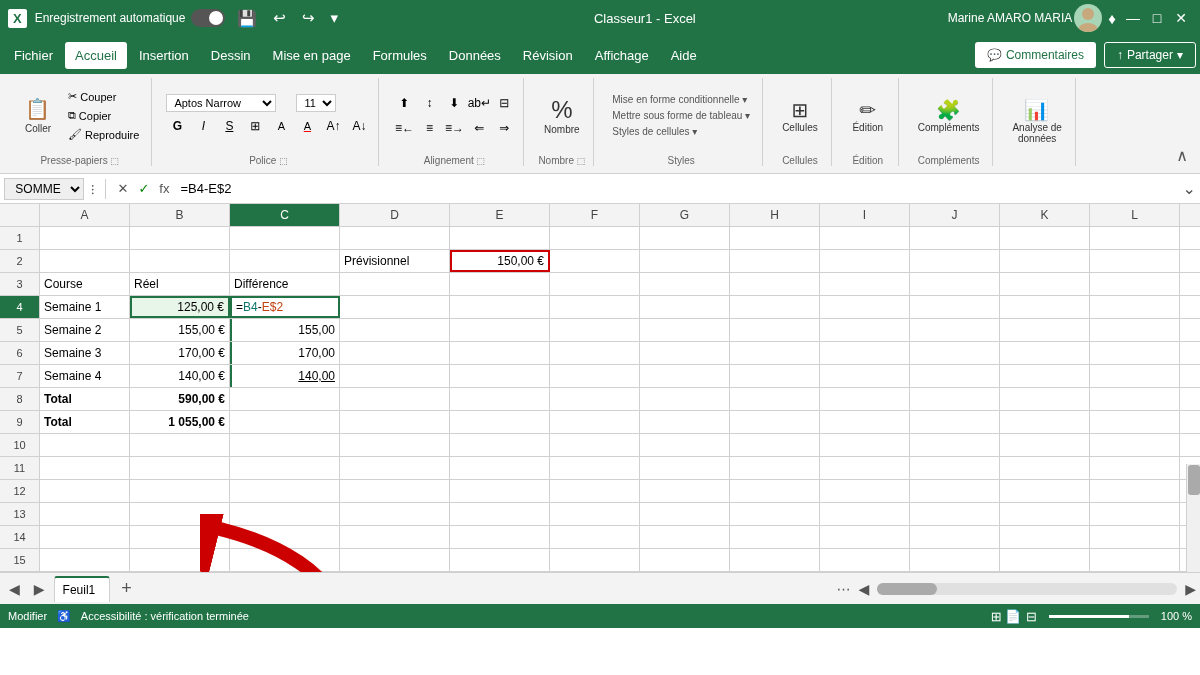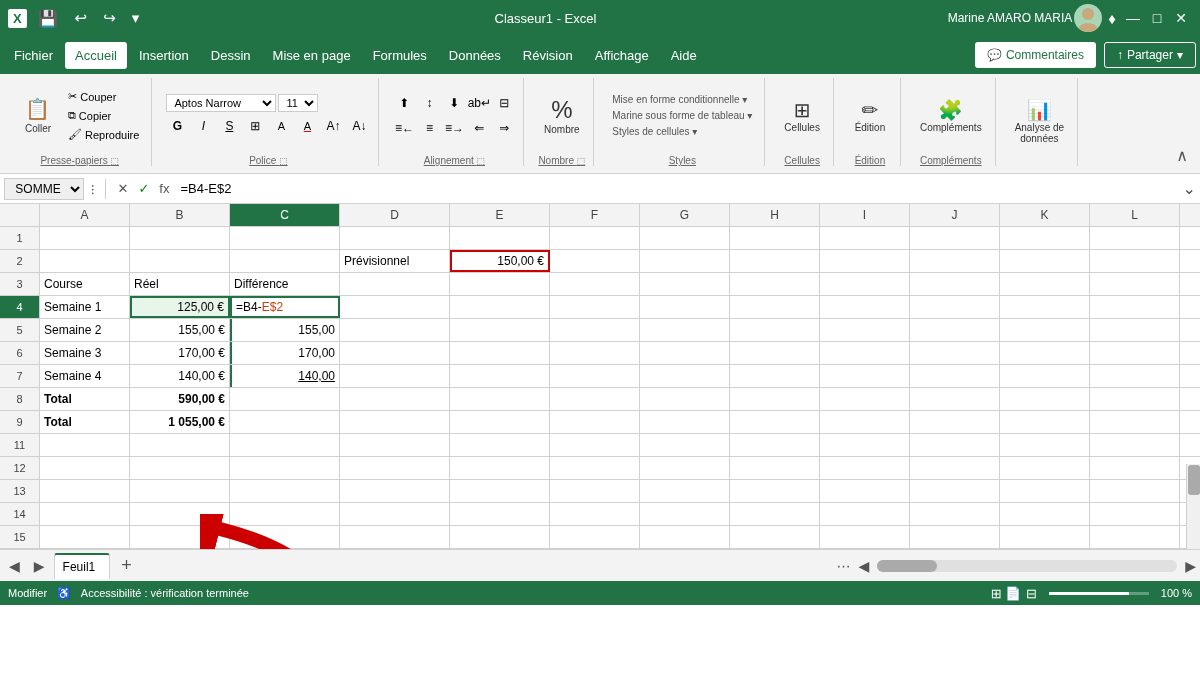--- a/index.html
+++ b/index.html
@@ -35,30 +35,30 @@
 
     
     .ribbon {
       background: #f3f3f3; border-bottom: 1px solid #d0d0d0;
       padding: 4px 8px; display: flex; align-items: flex-start; gap: 6px;
       height: 100px;
     }
     .ribbon-group { display: flex; flex-direction: column; align-items: center; padding: 0 8px; border-right: 1px solid #d0d0d0; min-width: fit-content; height: 88px; }
     .ribbon-group:last-child { border-right: none; }
     .ribbon-group-content { display: flex; flex: 1; align-items: center; gap: 4px; }
-    .ribbon-group-label { font-size: 10px; color: #666; margin-top: auto; padding-top: 2px; text-decoration: underline; }
+    .ribbon-group-label { font-size: 10px; color: #666; margin-top: auto; padding-top: 2px; }
     .ribbon-btn { display: flex; flex-direction: column; align-items: center; justify-content: center; padding: 3px 5px; cursor: pointer; border-radius: 3px; font-size: 10px; color: #333; min-width: 44px; height: 56px; }
     .ribbon-btn.large { height: 56px; }
     .ribbon-icon { font-size: 20px; margin-bottom: 2px; }
     .ribbon-btn-row { display: flex; flex-direction: column; gap: 2px; }
     .ribbon-small-btn { display: flex; align-items: center; gap: 3px; padding: 2px 4px; cursor: pointer; border-radius: 2px; font-size: 11px; }
 
     
     .font-controls { display: flex; flex-direction: column; gap: 3px; }
-    .font-row1 { display: flex; gap: 2px; align-items: center; }
+    .font-row1 { display: flex; gap: 20px; align-items: center; }
     .font-select { font-size: 11px; padding: 1px 3px; border: 1px solid #ccc; background: #fff; width: 110px; }
     .font-size-select { font-size: 11px; padding: 1px 3px; border: 1px solid #ccc; background: #fff; width: 40px; }
     .font-row2 { display: flex; gap: 4px; align-items: center; }
     .font-btn { width: 22px; height: 22px; display: flex; align-items: center; justify-content: center; cursor: pointer; border-radius: 2px; font-size: 12px; }
 
     
     .align-controls { display: flex; flex-direction: column; gap: 3px; }
     .align-row { display: flex; gap: 3px; align-items: center; }
     .align-btn { width: 22px; height: 22px; display: flex; align-items: center; justify-content: center; cursor: pointer; border-radius: 2px; font-size: 12px; }
     .pct-icon { font-size: 24px; font-weight: 300; }
@@ -114,21 +114,21 @@
     .cell.col-f { width: 90px; min-width: 90px; }
     .cell.col-g { width: 90px; min-width: 90px; }
     .cell.col-h { width: 90px; min-width: 90px; }
     .cell.col-i { width: 90px; min-width: 90px; }
     .cell.col-j { width: 90px; min-width: 90px; }
     .cell.col-k { width: 90px; min-width: 90px; }
     .cell.col-l { width: 90px; min-width: 90px; }
     .cell.col-m { width: 60px; min-width: 60px; }
 
     .formula-text { color: #000; font-size: 12px; }
-    .formula-text .blue { color: #000000; }
+    .formula-text .blue { color: #0f766e; }
     .formula-text .red-text { color: #c2410c; }
 
     
     .arrow-container {
       position: absolute; pointer-events: none; z-index: 100;
       top: 310px; left: 200px;
     }
     .red-arrow {
       width: 160px; height: 120px;
     }
@@ -170,20 +170,24 @@
     .grid-wrapper { flex: 1; overflow: hidden; position: relative; }
 
     
     .ribbon-collapse { margin-left: auto; font-size: 16px; cursor: pointer; color: #555; align-self: flex-end; padding: 4px; }
   </style>
 </head>
 <body>
 
 <div class="title-bar">
   <span class="title-bar-logo">X</span>
+  <span class="title-bar-autosave">
+    <span>Enregistrement automatique</span>
+    <span class="toggle"></span>
+  </span>
   <span class="toolbar-icon save-icon">💾</span>
   <span class="toolbar-icon">↩</span>
   <span class="toolbar-icon">↪</span>
   <span class="toolbar-icon">▾</span>
   <div class="title-bar-center">
     <span>Classeur1  -  Excel</span>
   </div>
   <div class="title-bar-right">
     <span class="user-name">Marine AMARO MARIA</span>
     <div class="avatar">
@@ -310,21 +314,21 @@
         <div style="font-size:10px">Nombre</div>
       </div>
     </div>
     <div class="ribbon-group-label">Nombre <span style="font-size:9px">⬚</span></div>
   </div>
 
   <div class="ribbon-group">
     <div class="ribbon-group-content">
       <div class="styles-btns">
         <div class="style-item">Mise en forme conditionnelle ▾</div>
-        <div class="style-item">Marine sous forme de tableau ▾</div>
+        <div class="style-item">Mettre sous forme de tableau ▾</div>
         <div class="style-item">Styles de cellules ▾</div>
       </div>
     </div>
     <div class="ribbon-group-label">Styles</div>
   </div>
 
   <div class="ribbon-group">
     <div class="ribbon-group-content">
       <div class="ribbon-btn">
         <div style="font-size:20px">⊞</div>
@@ -552,20 +556,36 @@
           <div class="cell col-g"></div>
           <div class="cell col-h"></div>
           <div class="cell col-i"></div>
           <div class="cell col-j"></div>
           <div class="cell col-k"></div>
           <div class="cell col-l"></div>
           <div class="cell col-m"></div>
         </div>
 
         <div class="grid-row">
+            <div class="row-num">10</div>
+            <div class="cell col-a"></div>
+            <div class="cell col-b"></div>
+            <div class="cell col-c"></div>
+            <div class="cell col-d"></div>
+            <div class="cell col-e"></div>
+            <div class="cell col-f"></div>
+            <div class="cell col-g"></div>
+            <div class="cell col-h"></div>
+            <div class="cell col-i"></div>
+            <div class="cell col-j"></div>
+            <div class="cell col-k"></div>
+            <div class="cell col-l"></div>
+            <div class="cell col-m"></div>
+          </div>
+        <div class="grid-row">
             <div class="row-num">11</div>
             <div class="cell col-a"></div>
             <div class="cell col-b"></div>
             <div class="cell col-c"></div>
             <div class="cell col-d"></div>
             <div class="cell col-e"></div>
             <div class="cell col-f"></div>
             <div class="cell col-g"></div>
             <div class="cell col-h"></div>
             <div class="cell col-i"></div>

